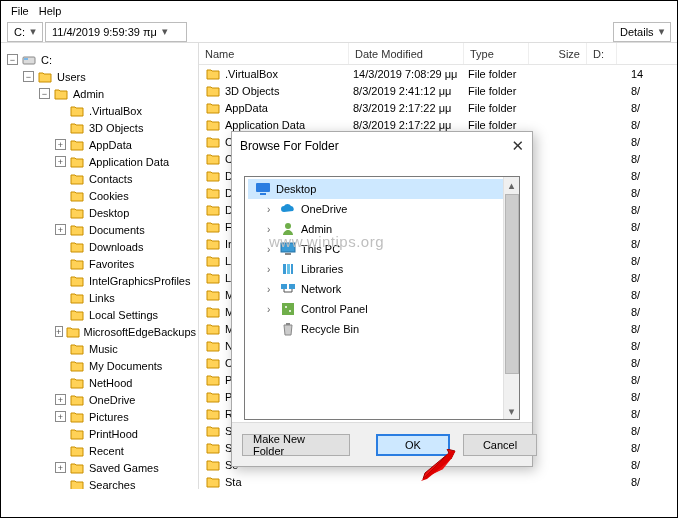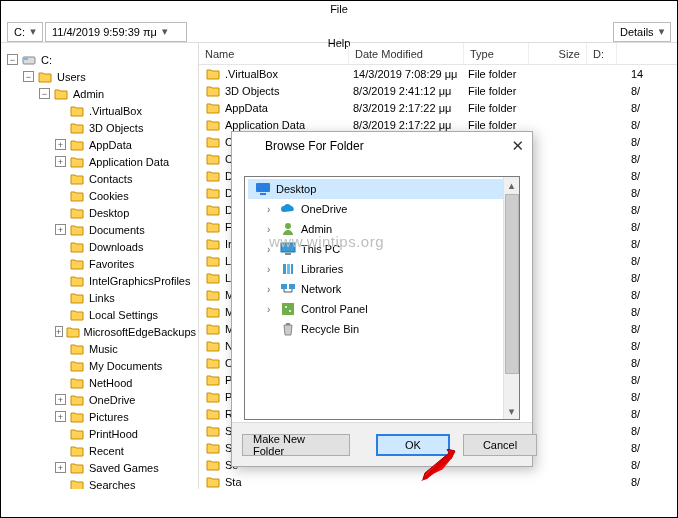--- a/index.html
+++ b/index.html
@@ -7,21 +7,21 @@
 .app { width: 678px; height: 518px; border: 1px solid #000; position: relative; background: #fff; }
 
 
 .titlebar { height: 28px; display: flex; align-items: center; padding: 0 4px; border-bottom: 1px solid #e5e5e5; }
 .titlebar .app-icon { width: 16px; height: 16px; margin: 0 6px 0 2px; color:#d4a017;}
 .titlebar .title { flex: 0 0 auto; }
 .titlebar .spacer { flex: 1; }
 .sysbtn { width: 44px; height: 28px; display: flex; align-items: center; justify-content: center; color: #555; }
 .sysbtn svg { width: 10px; height: 10px; }
 
-.menubar { height: 20px; display: flex; align-items: center; padding: 0 6px; gap: 18px; flex-direction: column; }
+.menubar { height: 20px; display: flex; align-items: center; padding: 0 6px; gap: 2px; }
 .menubar span { padding: 2px 4px; }
 
 
 .toolbar { height: 22px; display: flex; align-items: center; padding: 0 6px; gap: 2px; border-bottom: 1px solid #ddd; }
 .combo { display: flex; align-items: center; height: 20px; border: 1px solid #bcbcbc; background: #fff; padding: 0 0 0 6px; }
 .combo .caret { width: 16px; text-align: center; color: #555; }
 .combo.drive { width: 36px; }
 .combo.date { width: 142px; }
 .combo.view { width: 58px; }
 .toolbar .spacer { flex: 1; }
@@ -62,21 +62,21 @@
 .indent-3 { padding-left: 48px; }
 
 
 .vscroll { position: absolute; right: 0; top: 0; bottom: 0; width: 16px; background: #f0f0f0; border-left: 1px solid #e1e1e1; display: flex; flex-direction: column; }
 .vscroll .arrow { height: 16px; display: flex; align-items: center; justify-content: center; color: #666; }
 .vscroll .thumb { background: #cdcdcd; border: 1px solid #b5b5b5; width: 14px; margin-left: 1px; }
 
 
 .overlay { position: absolute; inset: 0; pointer-events: none; }
 .modal { position: absolute; left: 230px; top: 130px; width: 302px; height: 336px; background: #fff; border: 1px solid #aaa; box-shadow: 3px 3px 12px rgba(0,0,0,.25); pointer-events: auto; }
-.modal .mtitle { height: 28px; display: flex; align-items: center; padding: 8px 8px; margin-left: 25px; }
+.modal .mtitle { height: 28px; display: flex; align-items: center; padding: 8px 8px; }
 .modal .mtitle .lbl { flex: 1; font-size: 12px; }
 .modal .mtitle .x { width: 38px; text-align: right; font-size: 15px; color: #333; }
 .modal .content { height: calc(100% - 28px - 44px); padding: 16px 12px 6px 12px; }
 .treebox { border: 1px solid #7a7a7a; height: 244px; background: #fff; position: relative; overflow: hidden; }
 .treebox .inner { padding: 2px 2px; }
 .dnode { display: flex; align-items: center; height: 20px; padding-left: 6px; }
 .dnode .chev { width: 12px; color: #666; font-size: 10px; }
 .dnode .ic { width: 18px; height: 16px; display: flex; align-items: center; justify-content: center; margin-right: 4px; }
 .dnode.root { background: #cde8ff; margin: 0 1px; }
 .dnode.child { padding-left: 20px; }

